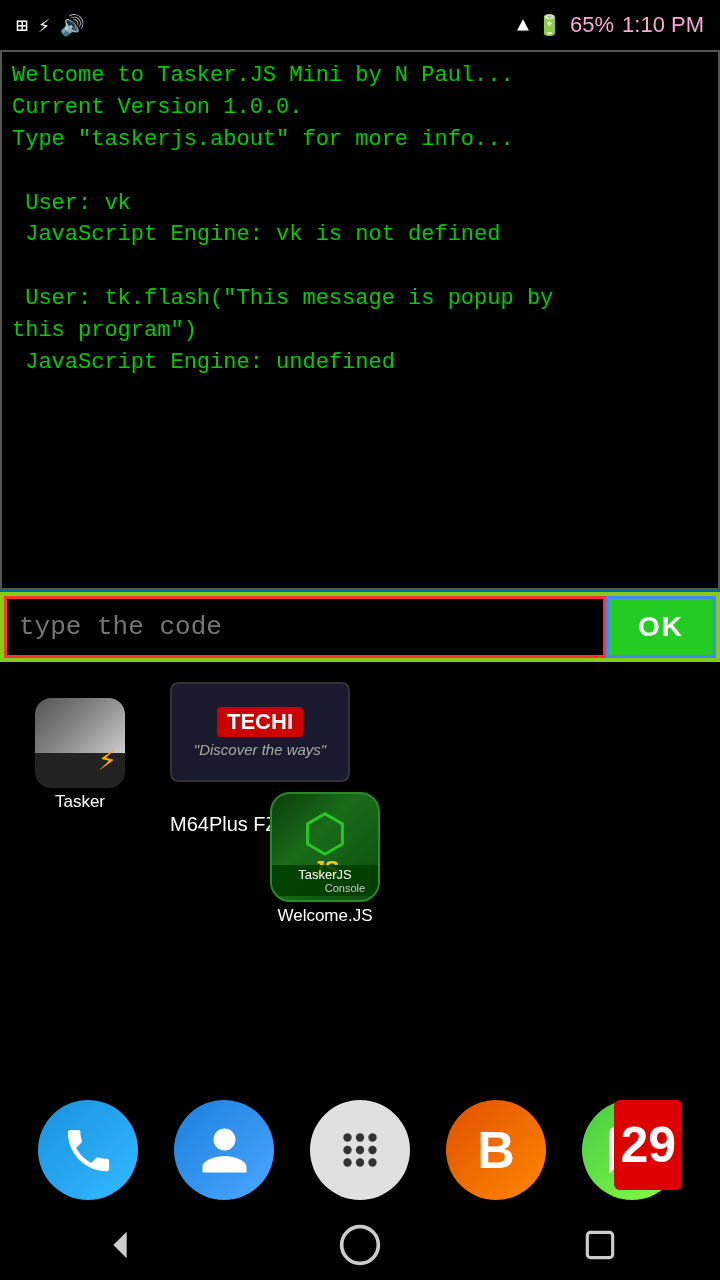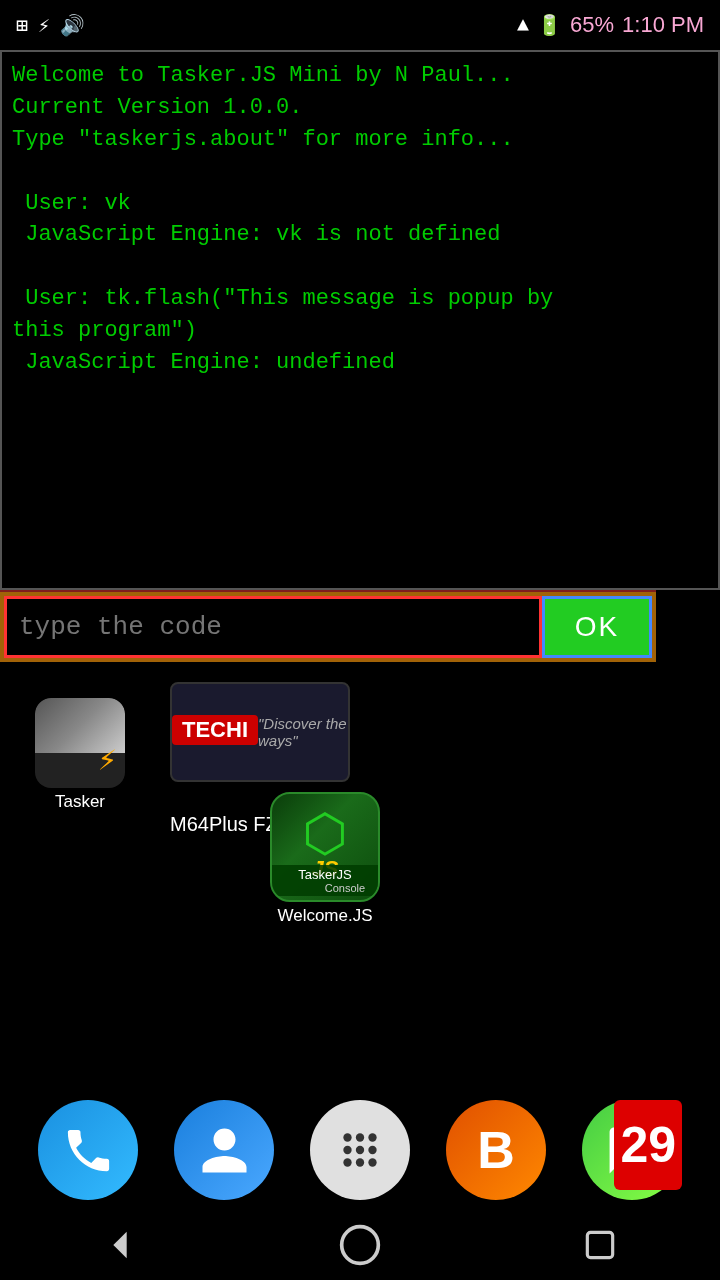--- a/index.html
+++ b/index.html
@@ -59,48 +59,48 @@
       color: #00cc00;
       font-size: 22px;
       font-family: 'Courier New', Courier, monospace;
       line-height: 1.45;
       white-space: pre-wrap;
       word-break: break-all;
     }
 
     
     .input-area {
-      width: 656px;
+      width: 720px;
       height: 72px;
-      background: #a16207;
+      background: #84cc16;
       display: flex;
       align-items: center;
       padding: 4px;
-      border-top: 2px solid #7f1d1d;
+      border-top: 2px solid #0369a1;
     }
     .code-input {
       flex: 1;
       height: 62px;
       background: #000;
       border: 3px solid #ff3333;
       color: #888;
       font-size: 26px;
       font-family: 'Courier New', Courier, monospace;
       padding: 0 12px;
       outline: none;
     }
     .ok-button {
       width: 110px;
       height: 62px;
       background: #22cc22;
       border: 3px solid #4488ff;
       color: #fff;
       font-size: 28px;
       font-family: Arial, sans-serif;
-      font-weight: normal;
+      font-weight: bold;
       cursor: pointer;
       letter-spacing: 2px;
     }
 
     
     .desktop {
       width: 720px;
       height: 618px;
       background: #000;
       position: relative;
@@ -168,21 +168,21 @@
     }
     .m64-card {
       position: absolute;
       top: 0; left: 30px;
       width: 180px;
       height: 100px;
       background: #1a1a2e;
       border-radius: 8px;
       border: 2px solid #333;
       display: flex;
-      flex-direction: row;
+      flex-direction: column;
       align-items: center;
       justify-content: center;
     }
     .m64-red-banner {
       background: #cc0000;
       color: #fff;
       font-size: 22px;
       font-weight: bold;
       font-family: Arial, sans-serif;
       padding: 2px 10px;

